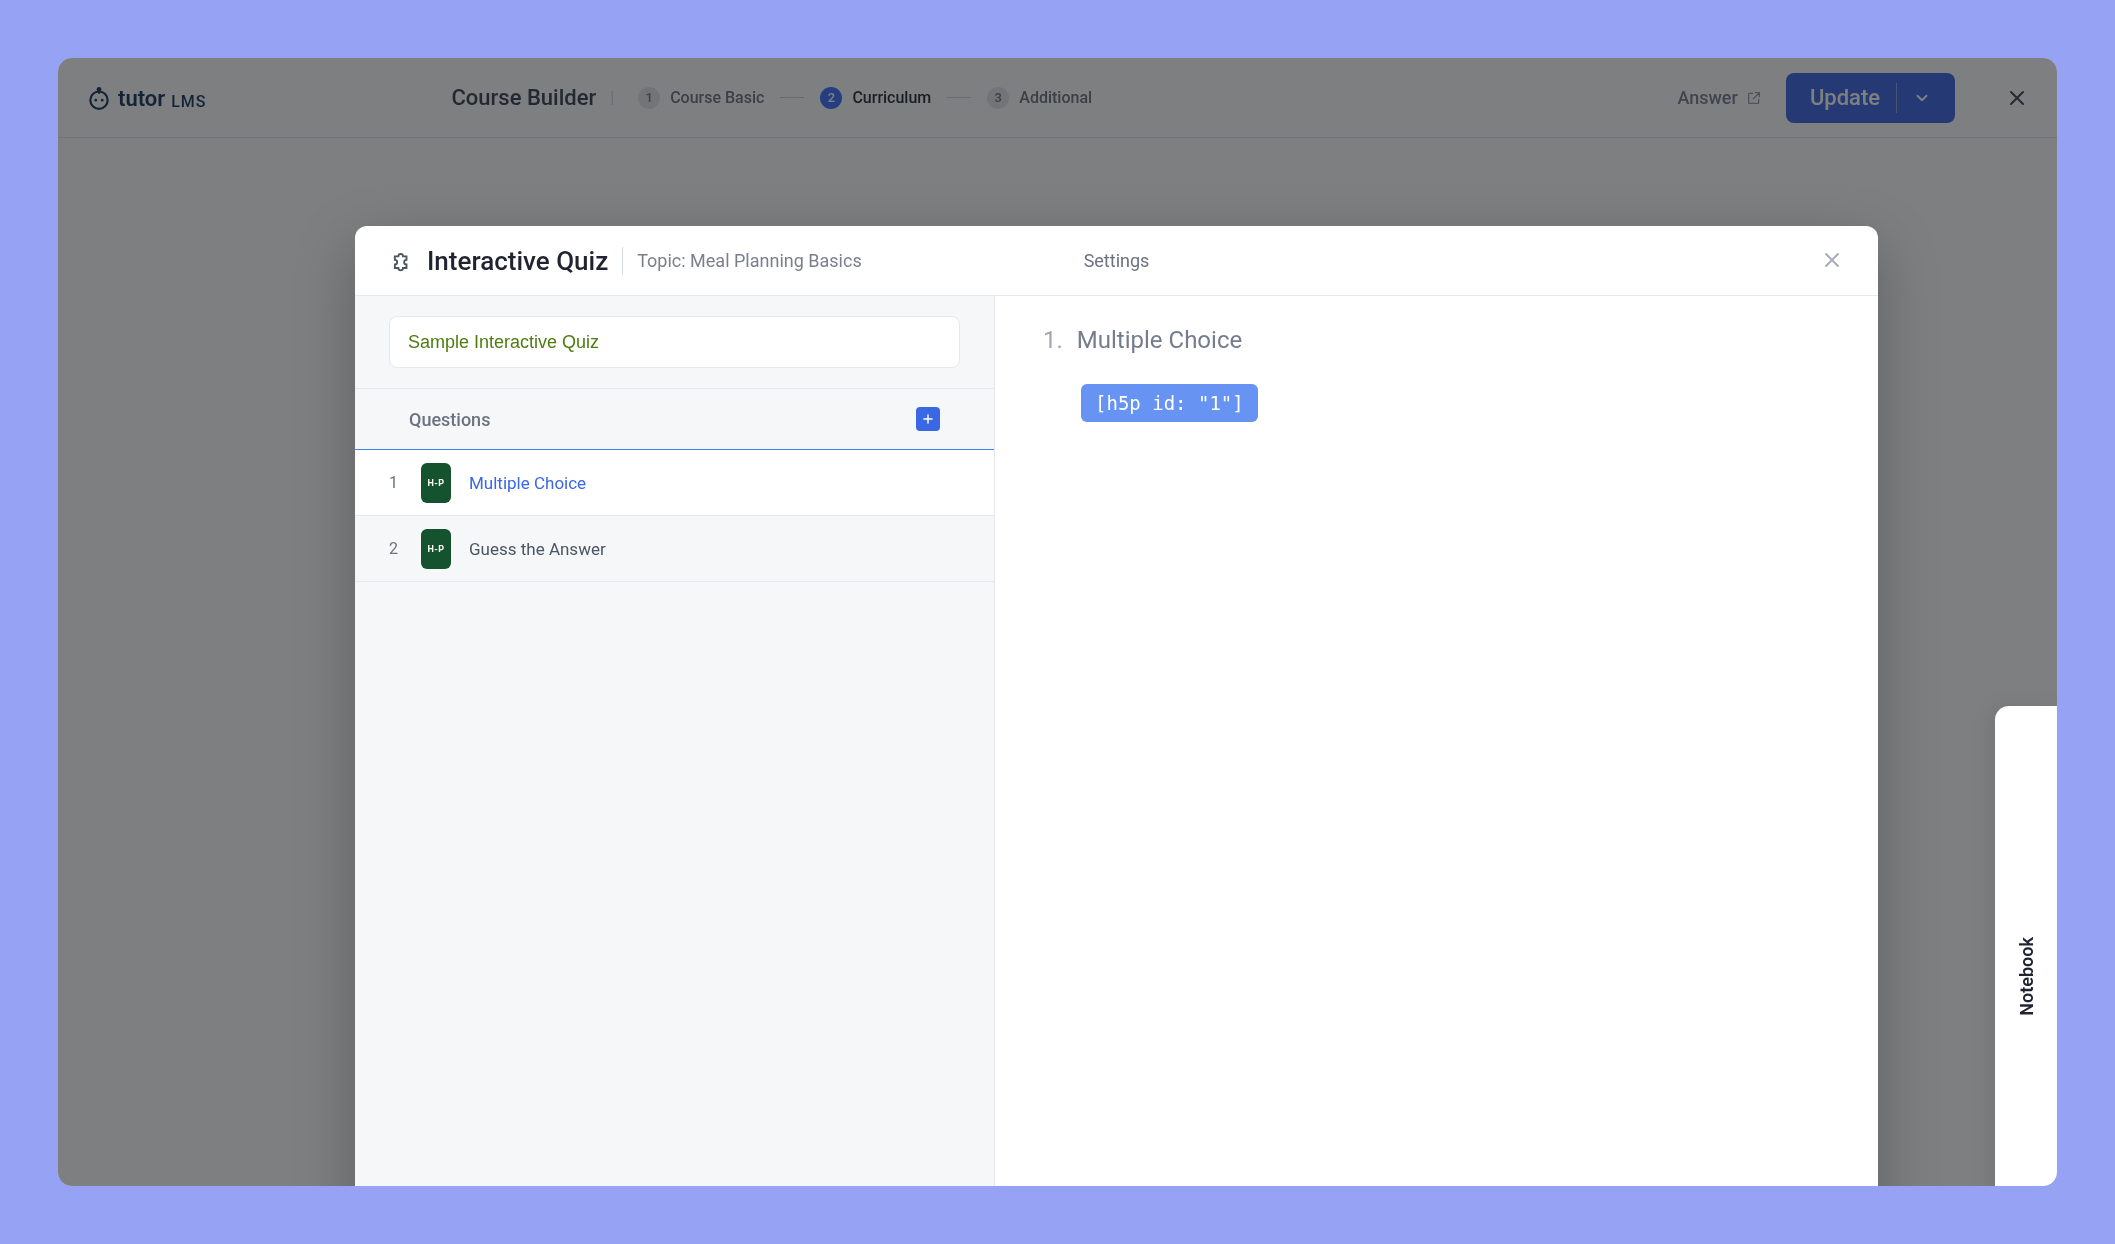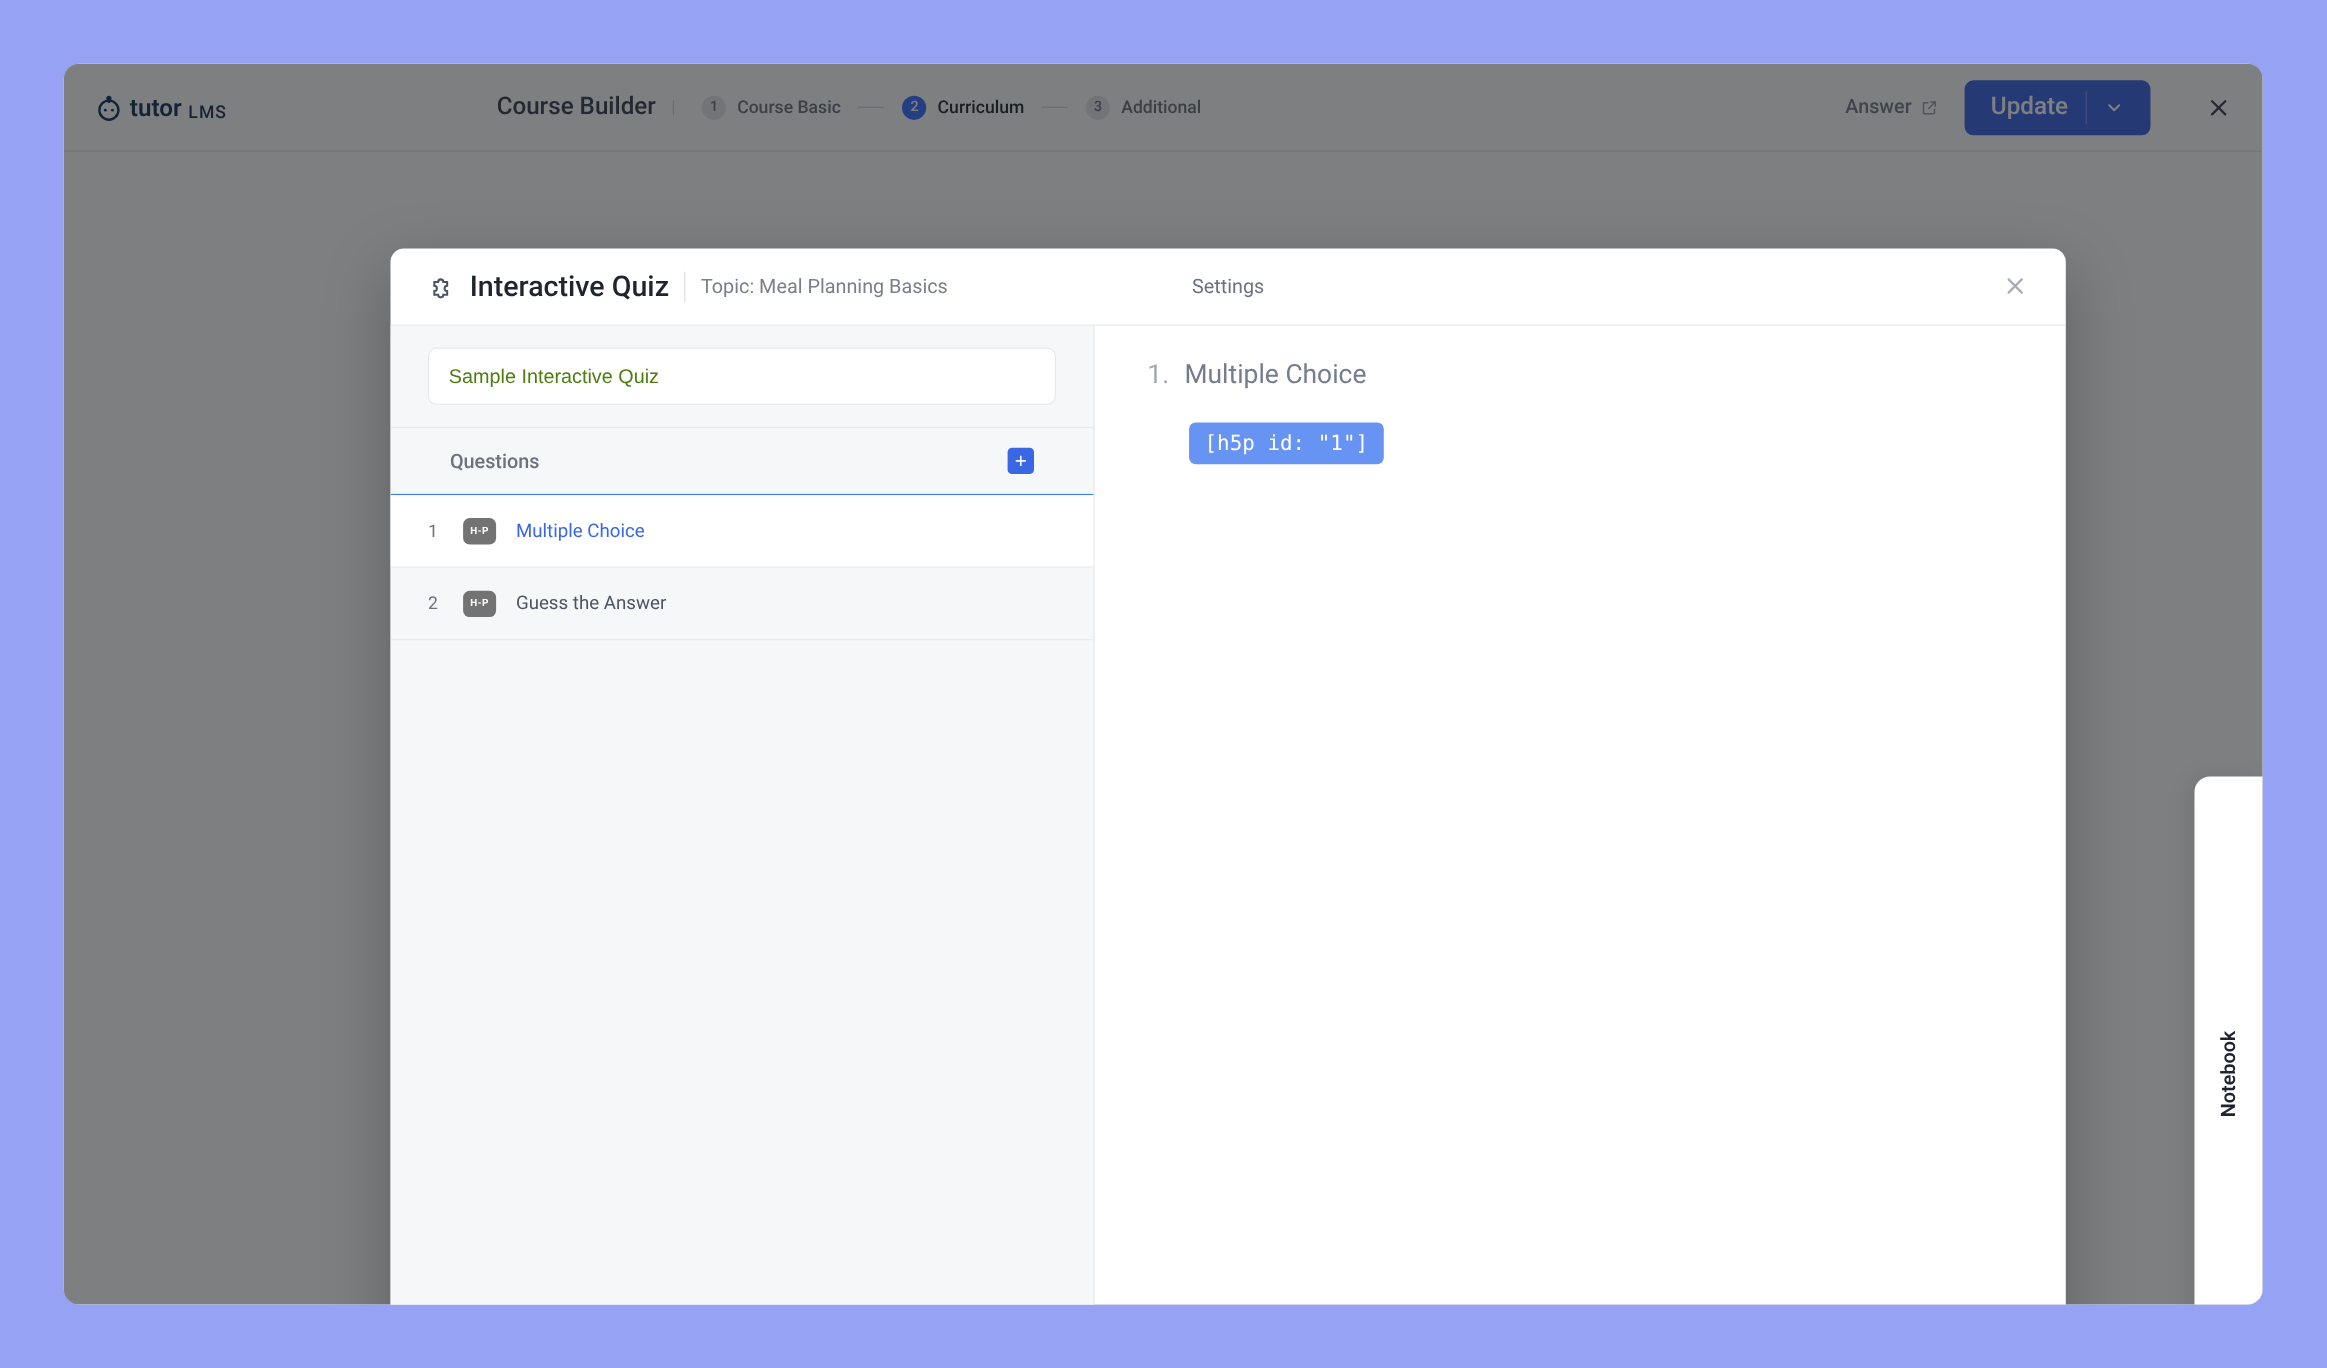--- a/index.html
+++ b/index.html
@@ -155,21 +155,21 @@
   .q-list {  }
   .q-item {
     display: flex; align-items: center; gap: 18px;
     padding: 0 34px; height: 66px;
     border-bottom: 1px solid #e6e8ec;
     font-size: 17px;
   }
   .q-item.active { background: #ffffff; }
   .q-num { color: #6b7280; width: 14px; font-size: 16px;}
   .q-badge {
-    width: 30px; height: 24px; border-radius: 6px; background: #737373;
+    width: 30px; height: 40px; border-radius: 6px; background: #14532d;
     display: flex; align-items: center; justify-content: center;
     color: #fff; font-size: 9px; font-weight: 700; letter-spacing: 0.5px;
   }
   .q-label { color: #4b5563; }
   .q-item.active .q-label { color: #3a67e4; }
 
   .right-pane {
     flex: 1; padding: 30px 48px;
   }
   .qd-row { display: flex; align-items: baseline; gap: 14px; }

